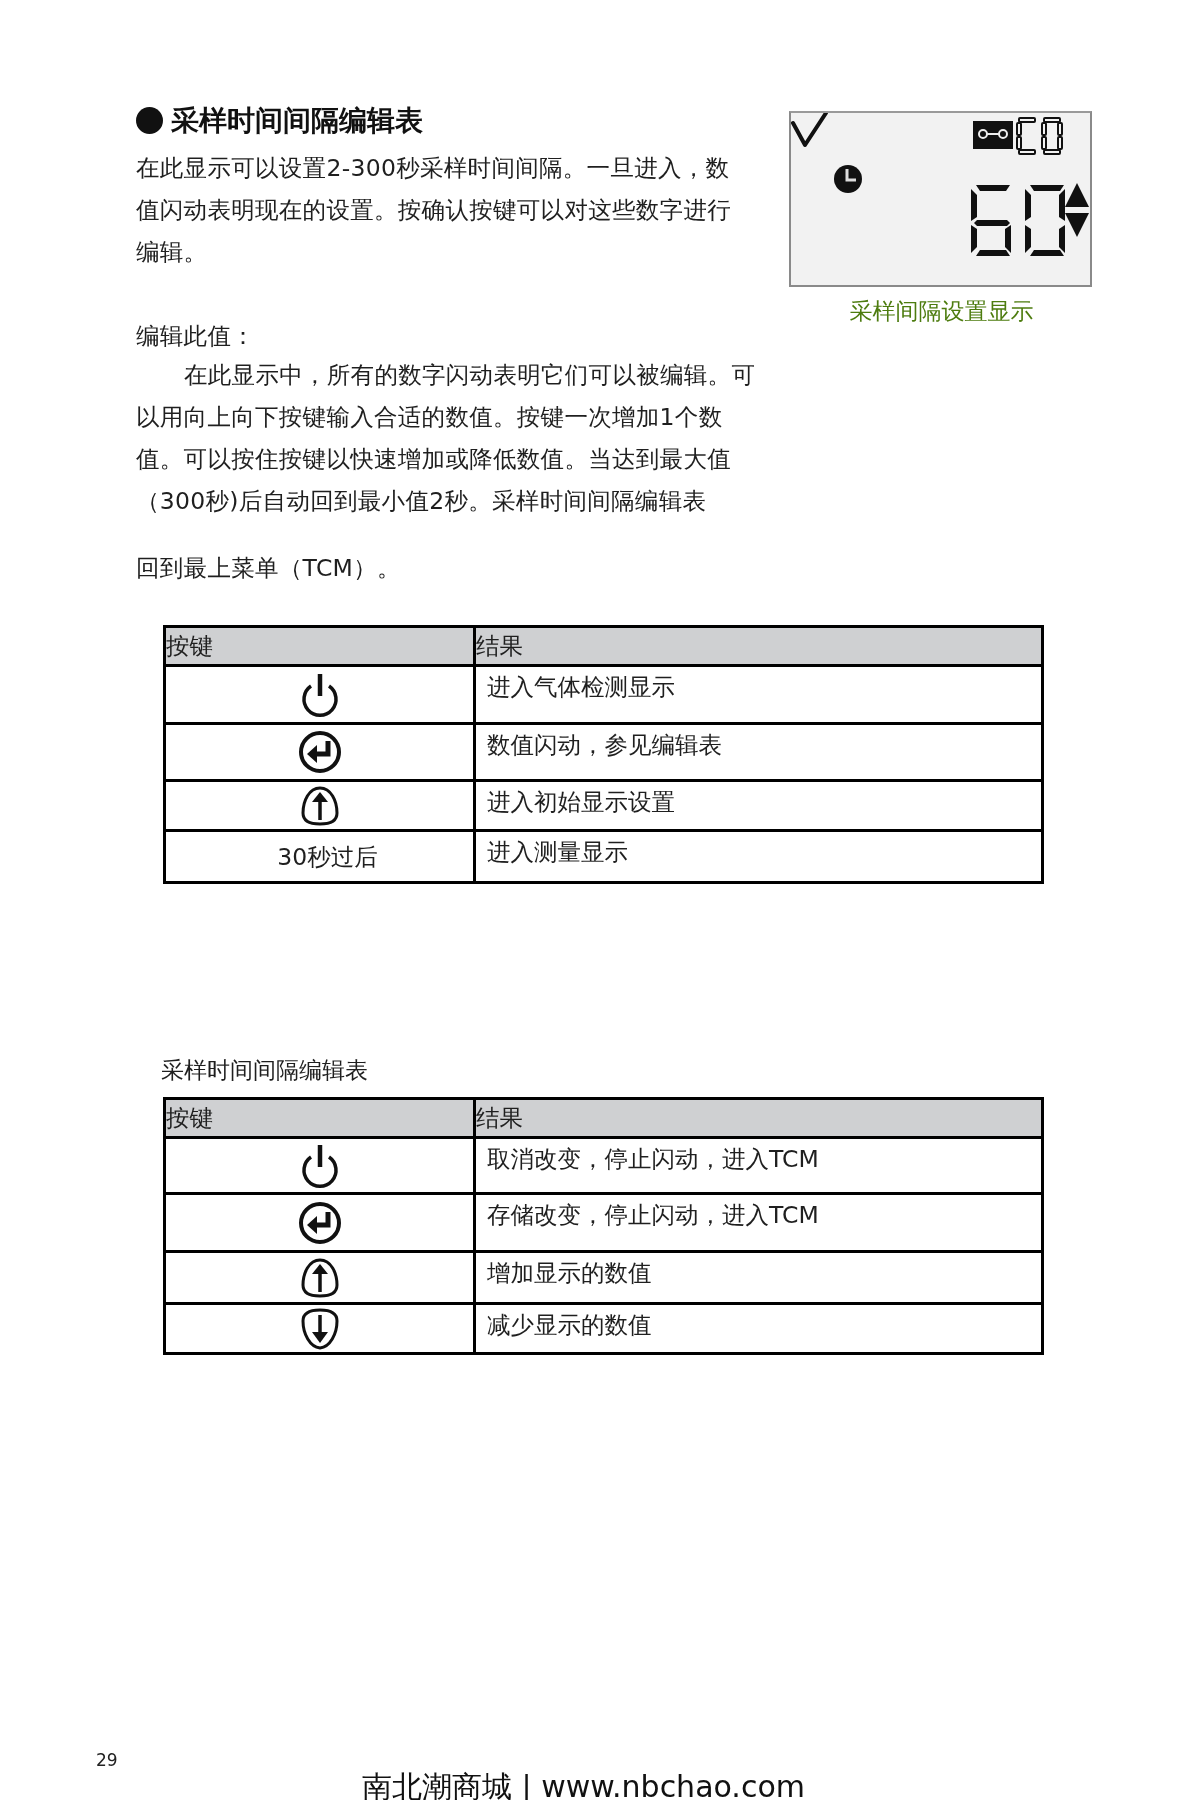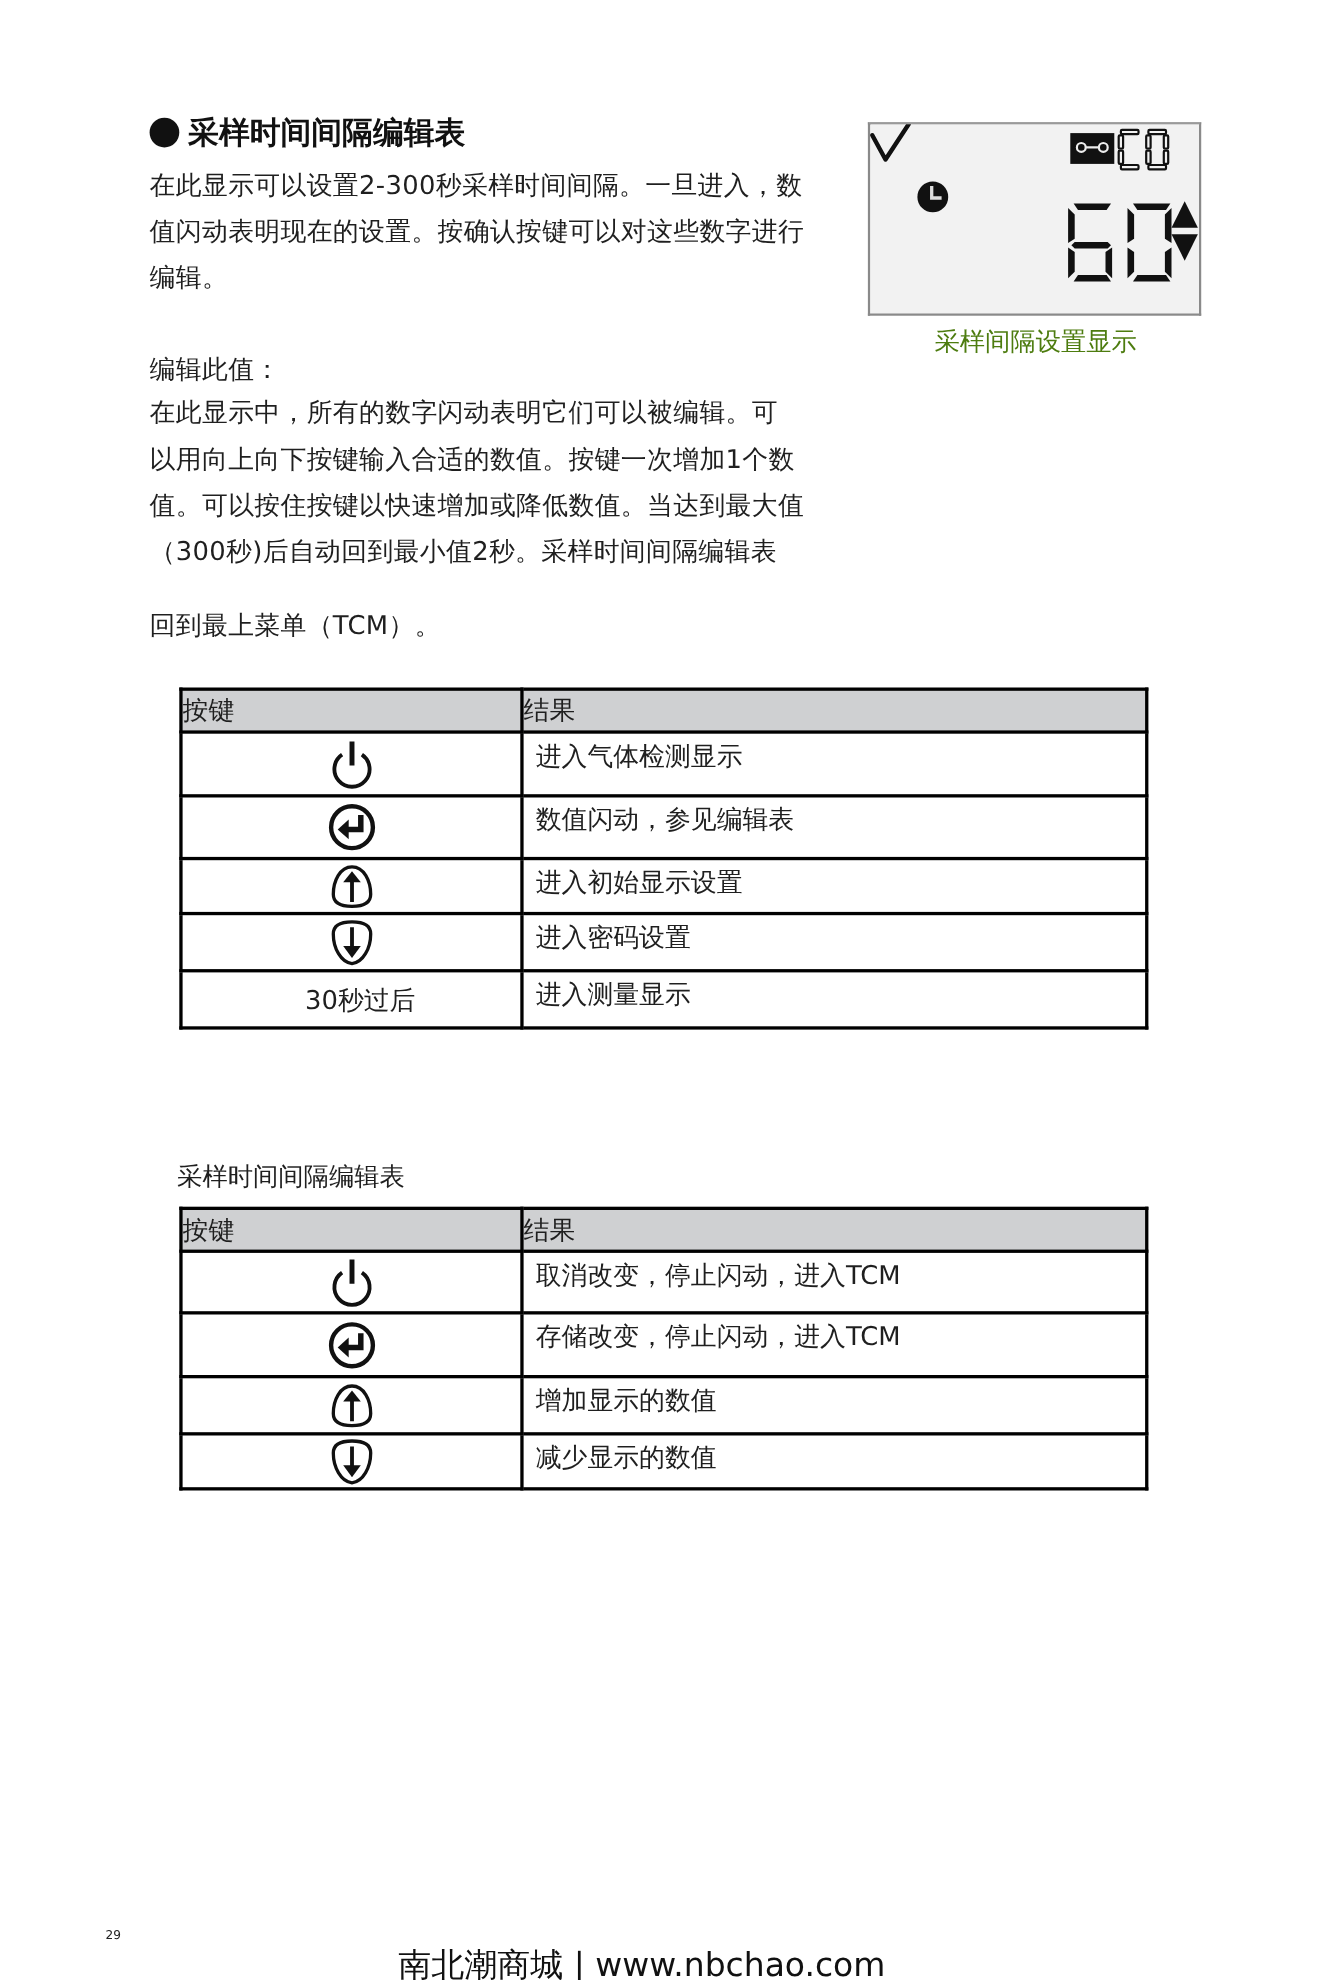--- a/index.html
+++ b/index.html
@@ -13,37 +13,37 @@
          border:2px solid #8a8a8a; border-top-color:#9a9a9a; box-sizing:border-box; }
   .lcd svg { position:absolute; left:0; top:0; }
   .lcd-caption { left:789px; top:294px; width:305px; text-align:center; font-size:23px; line-height:34px; color:#4d7c0f; }
   table.keys { position:absolute; left:163px; border-collapse:collapse; width:881px; table-layout:fixed; }
   table.keys td, table.keys th { border:3.5px solid #000; padding:0; font-weight:normal; font-size:23.5px; color:#1f1f1f; }
   table.keys th { background:#cfd0d2; text-align:left; padding-left:0; height:36px; line-height:36px; }
   table.keys td.res { text-align:left; vertical-align:top; padding-left:11px; padding-top:3px; line-height:34px; }
   table.keys td.key { text-align:center; vertical-align:middle; }
   table.keys col.c1 { width:310px; }
   .tbl2-caption { left:161px; top:1053px; font-size:23px; line-height:34px; color:#1f1f1f; }
-  .page-num { left:96px; top:1748px; font-size:11px; line-height:24px; color:#222; }
+  .page-num { left:96px; top:1748px; font-size:17px; line-height:24px; color:#222; }
   .footer { left:362px; top:1767px; font-size:30px; line-height:40px; white-space:nowrap; color:#111; }
   .icon { display:inline-block; vertical-align:middle; }
 </style>
 </head>
 <body>
 
 <div class="abs title">
   <span class="bullet"></span><span>采样时间间隔编辑表</span>
 </div>
 
 <div class="abs para" style="top:147px;">在此显示可以设置2-300秒采样时间间隔。一旦进入，数</div>
 <div class="abs para" style="top:189px;">值闪动表明现在的设置。按确认按键可以对这些数字进行</div>
 <div class="abs para" style="top:231px;">编辑。</div>
 
 <div class="abs para" style="top:315px;">编辑此值：</div>
-<div class="abs para" style="top:354px;">在此显示中，所有的数字闪动表明它们可以被编辑。可</div>
+<div class="abs para" style="top:354px;margin-left:48px;">在此显示中，所有的数字闪动表明它们可以被编辑。可</div>
 <div class="abs para" style="top:396px;">以用向上向下按键输入合适的数值。按键一次增加1个数</div>
 <div class="abs para" style="top:438px;">值。可以按住按键以快速增加或降低数值。当达到最大值</div>
 <div class="abs para" style="top:480px;">（300秒)后自动回到最小值2秒。采样时间间隔编辑表</div>
 <div class="abs para" style="top:547px;">回到最上菜单（TCM）。</div>
 
 <div class="abs lcd">
   <svg width="303" height="176" viewBox="0 0 303 176" xmlns="http://www.w3.org/2000/svg">
 
     <g>
       <polyline points="2,10 14,32 35,0" fill="none" stroke="#111" stroke-width="4" stroke-linecap="round" stroke-linejoin="round"></polyline>
@@ -134,30 +134,20 @@
     <td class="key">
       <svg class="icon" width="40" height="42" viewBox="0 0 40 42">
         <path d="M20,3 C31,3 37,16 37,28 C37,36 30,39 20,39 C10,39 3,36 3,28 C3,16 9,3 20,3 Z" fill="none" stroke="#111" stroke-width="3"></path>
         <line x1="20" y1="14" x2="20" y2="35" stroke="#111" stroke-width="3.5"></line>
         <polygon points="20,7 28,17 12,17" fill="#111"></polygon>
       </svg>
     </td>
     <td class="res">进入初始显示设置</td>
   </tr>
   <tr style="height:52px;">
-    <td class="key">
-      <svg class="icon" width="40" height="44" viewBox="0 0 40 44">
-        <path d="M20,3 C31,3 37,6 37,14 C37,27 30,40 20,41 C10,40 3,27 3,14 C3,6 9,3 20,3 Z" fill="none" stroke="#111" stroke-width="3"></path>
-        <line x1="20" y1="8" x2="20" y2="28" stroke="#111" stroke-width="3.5"></line>
-        <polygon points="20,36 28,25 12,25" fill="#111"></polygon>
-      </svg>
-    </td>
-    <td class="res">进入密码设置</td>
-  </tr>
-  <tr style="height:52px;">
     <td class="key" style="font-size:23.5px;padding-left:16px;">30秒过后</td>
     <td class="res">进入测量显示</td>
   </tr>
 </tbody>
   </table>
 
 <div class="abs tbl2-caption">采样时间间隔编辑表</div>
 
 <table class="keys" style="top:1097px;">
   <colgroup>

